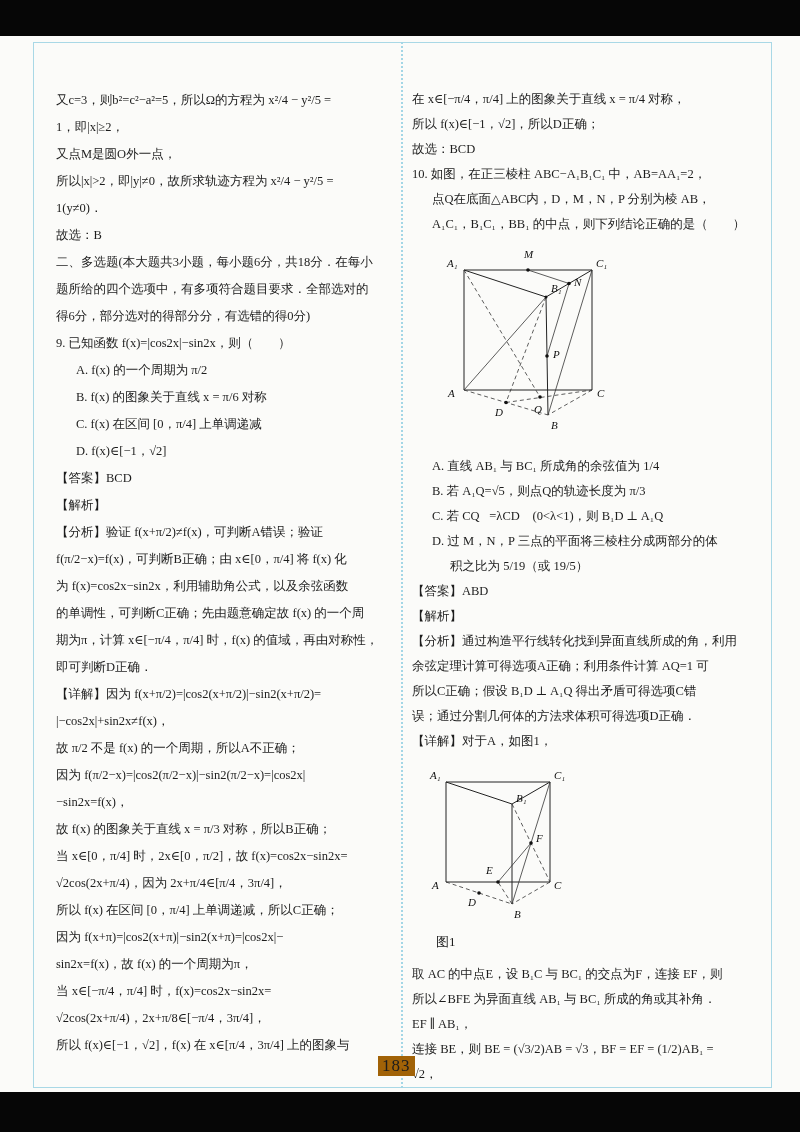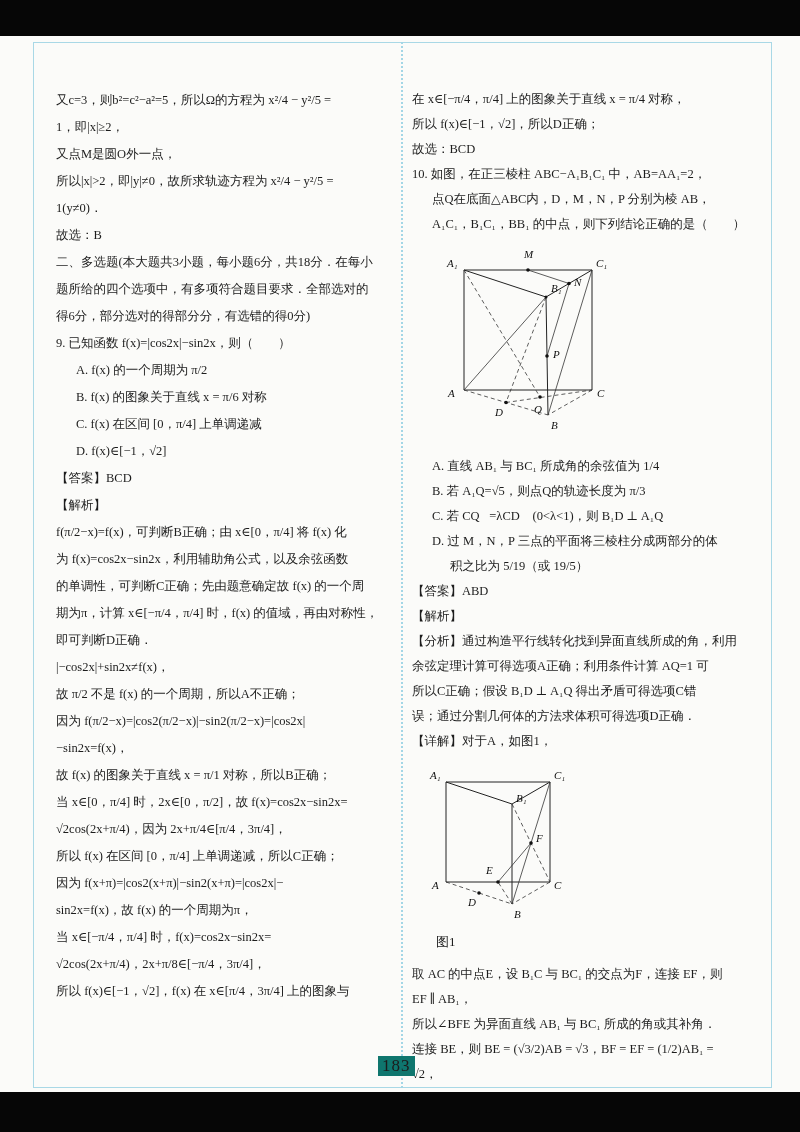--- a/index.html
+++ b/index.html
@@ -33,21 +33,21 @@
   figure.fig{margin:8px 0 8px 22px;padding:0;}
   figure.fig2{margin-left:10px;}
   figure.fig figcaption{font-size:13px;margin:-2px 0 0 14px;}
   svg .edge{stroke:#222;stroke-width:1;fill:none;}
   svg .thin{stroke:#333;stroke-width:0.8;fill:none;}
   svg .dash{stroke:#333;stroke-width:0.8;fill:none;stroke-dasharray:4 3;}
   svg .dot{fill:#111;}
   svg text{font-family:"Liberation Serif","DejaVu Serif",serif;font-size:11px;font-style:italic;fill:#111;}
   .pagenum{
     position:absolute;left:378px;top:1020px;font-size:17px;
-    background:#0f766e;padding:0 4px;letter-spacing:1px;
+    background:#a16207;padding:0 4px;letter-spacing:1px;
   }
 </style>
 </head>
 <body>
 
 <div class="bar top"></div>
 
 <div class="page">
   <div class="frame"></div>
   <div class="divider"></div>
@@ -62,30 +62,32 @@
       <p class="line ind-0">二、多选题(本大题共3小题，每小题6分，共18分．在每小</p>
       <p class="line ind-0">题所给的四个选项中，有多项符合题目要求．全部选对的</p>
       <p class="line ind-0">得6分，部分选对的得部分分，有选错的得0分)</p>
       <p class="line ind-0">9. 已知函数 f(x)=|cos2x|−sin2x，则（　　）</p>
       <p class="line ind-1">A. f(x) 的一个周期为 π/2</p>
       <p class="line ind-1">B. f(x) 的图象关于直线 x = π/6 对称</p>
       <p class="line ind-1">C. f(x) 在区间 [0，π/4] 上单调递减</p>
       <p class="line ind-1">D. f(x)∈[−1，√2]</p>
       <p class="line ind-0">【答案】BCD</p>
       <p class="line ind-0">【解析】</p>
+      <p class="line ind-0">【分析】验证 f(x+π/2)≠f(x)，可判断A错误；验证</p>
       <p class="line ind-0">f(π/2−x)=f(x)，可判断B正确；由 x∈[0，π/4] 将 f(x) 化</p>
       <p class="line ind-0">为 f(x)=cos2x−sin2x，利用辅助角公式，以及余弦函数</p>
       <p class="line ind-0">的单调性，可判断C正确；先由题意确定故 f(x) 的一个周</p>
       <p class="line ind-0">期为π，计算 x∈[−π/4，π/4] 时，f(x) 的值域，再由对称性，</p>
       <p class="line ind-0">即可判断D正确．</p>
+      <p class="line ind-0">【详解】因为 f(x+π/2)=|cos2(x+π/2)|−sin2(x+π/2)=</p>
       <p class="line ind-0">|−cos2x|+sin2x≠f(x)，</p>
       <p class="line ind-0">故 π/2 不是 f(x) 的一个周期，所以A不正确；</p>
       <p class="line ind-0">因为 f(π/2−x)=|cos2(π/2−x)|−sin2(π/2−x)=|cos2x|</p>
       <p class="line ind-0">−sin2x=f(x)，</p>
-      <p class="line ind-0">故 f(x) 的图象关于直线 x = π/1 对称，所以B正确；</p>
+      <p class="line ind-0">故 f(x) 的图象关于直线 x = π/3 对称，所以B正确；</p>
       <p class="line ind-0">当 x∈[0，π/4] 时，2x∈[0，π/2]，故 f(x)=cos2x−sin2x=</p>
       <p class="line ind-0">√2cos(2x+π/4)，因为 2x+π/4∈[π/4，3π/4]，</p>
       <p class="line ind-0">所以 f(x) 在区间 [0，π/4] 上单调递减，所以C正确；</p>
       <p class="line ind-0">因为 f(x+π)=|cos2(x+π)|−sin2(x+π)=|cos2x|−</p>
       <p class="line ind-0">sin2x=f(x)，故 f(x) 的一个周期为π，</p>
       <p class="line ind-0">当 x∈[−π/4，π/4] 时，f(x)=cos2x−sin2x=</p>
       <p class="line ind-0">√2cos(2x+π/4)，2x+π/8∈[−π/4，3π/4]，</p>
       <p class="line ind-0">所以 f(x)∈[−1，√2]，f(x) 在 x∈[π/4，3π/4] 上的图象与</p>
     </div>
 
@@ -187,22 +189,22 @@
         <text x="10" y="127">A</text>
         <text x="132" y="127">C</text>
         <text x="46" y="144">D</text>
         <text x="92" y="156">B</text>
       </svg>
       <figcaption>图1</figcaption>
     </figure>
 
     <div>
         <p class="line ind-0">取 AC 的中点E，设 B₁C 与 BC₁ 的交点为F，连接 EF，则</p>
+        <p class="line ind-0">所以∠BFE 为异面直线 AB₁ 与 BC₁ 所成的角或其补角．</p>
         <p class="line ind-0">EF ∥ AB₁，</p>
-        <p class="line ind-0">所以∠BFE 为异面直线 AB₁ 与 BC₁ 所成的角或其补角．</p>
         <p class="line ind-0">连接 BE，则 BE = (√3/2)AB = √3，BF = EF = (1/2)AB₁ =</p>
         <p class="line ind-0">√2，</p>
         <p class="line ind-0">所以 cos∠BFE = (EF²+BF²−BE²)/(2EF·BF) = 1/4，故A正确．</p>
         <p class="line ind-0">对于B，如图2，</p>
       </div>
   </div>
 
   <div class="pagenum">183</div>
 </div>
 

